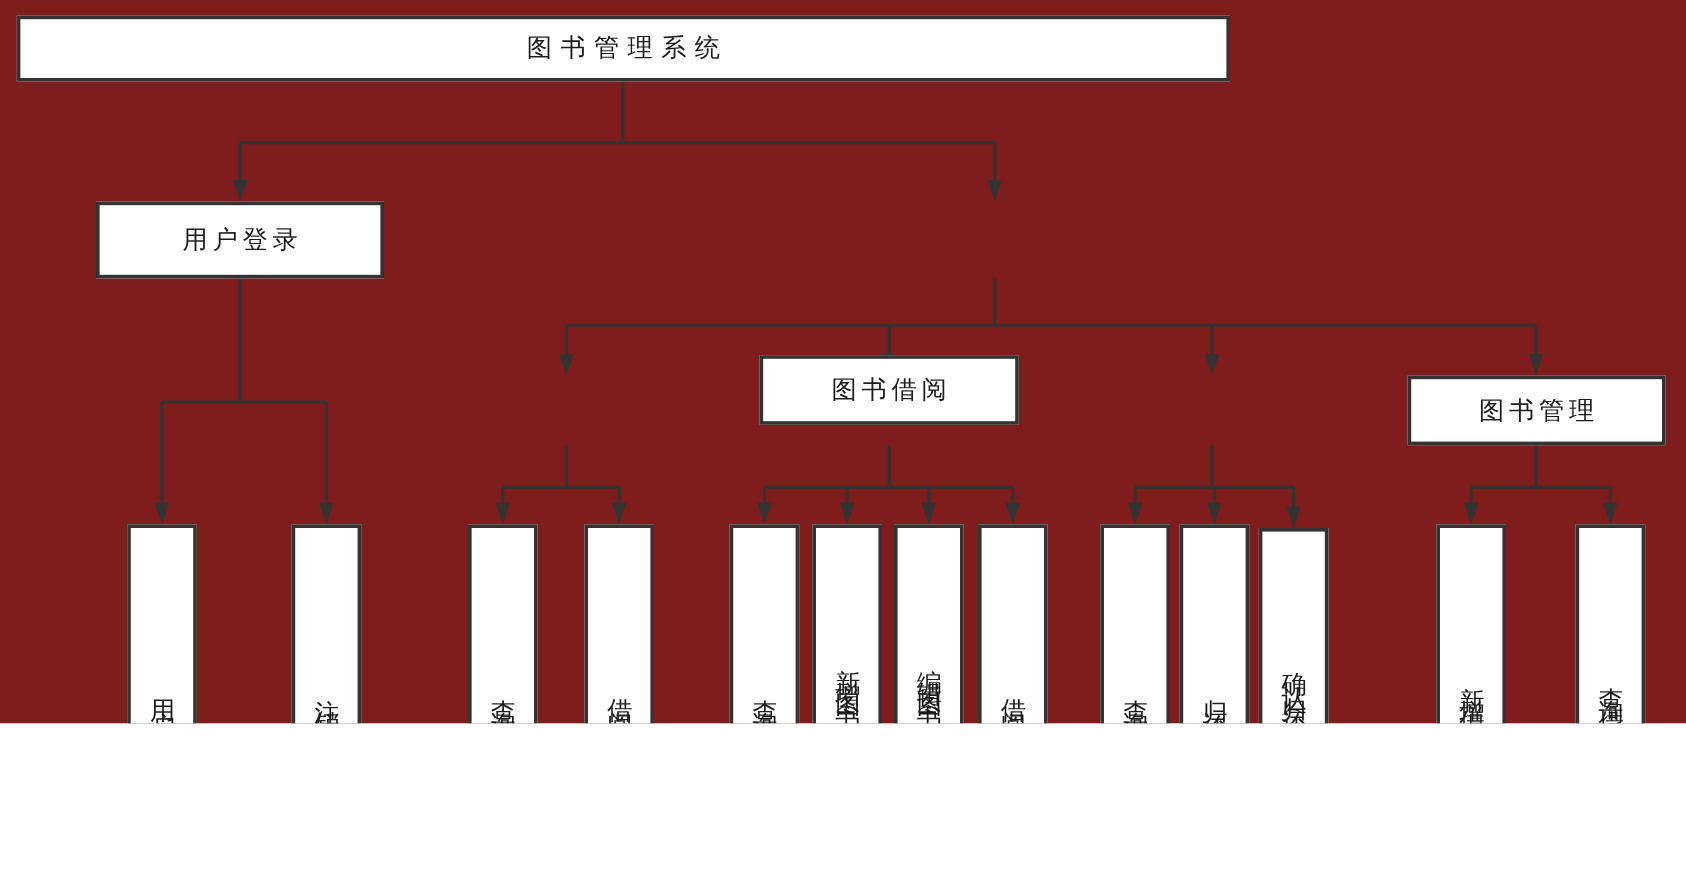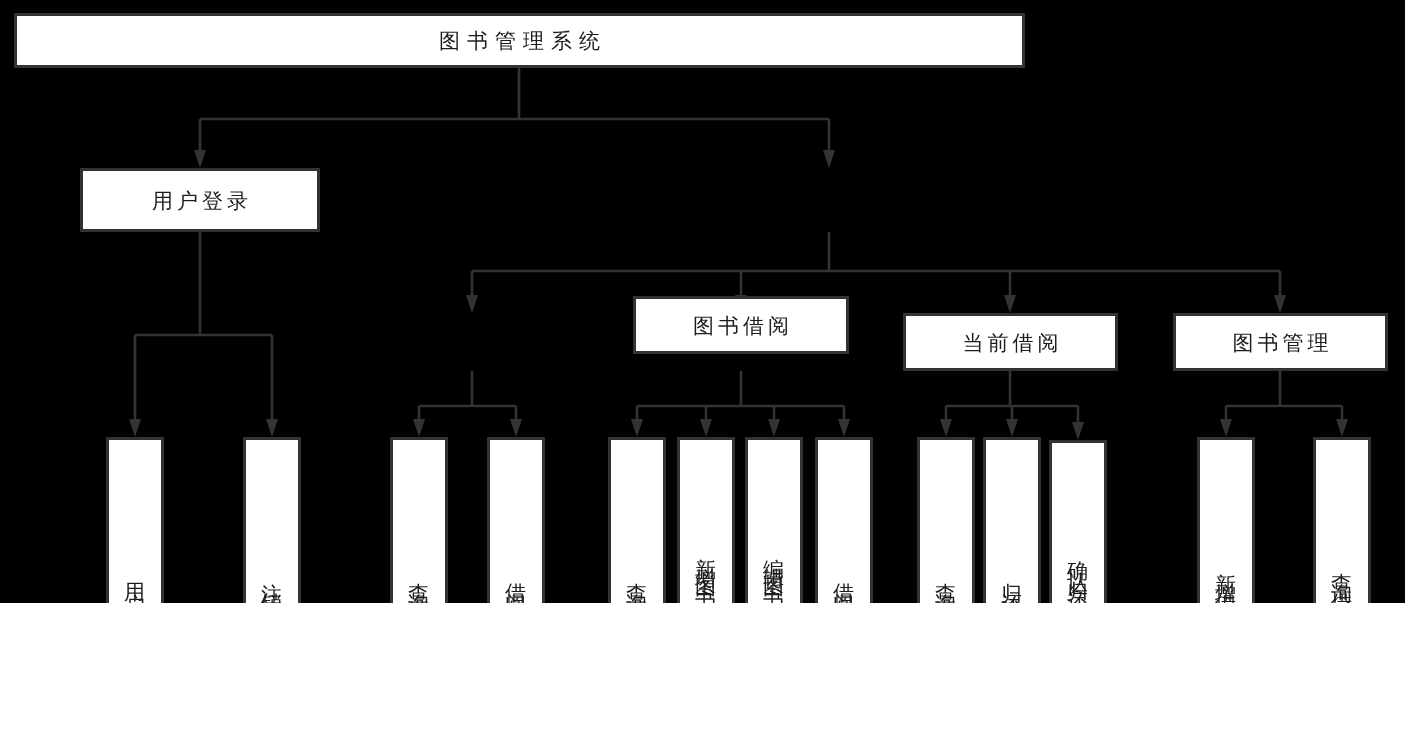--- a/index.html
+++ b/index.html
@@ -2,21 +2,21 @@
 <html><head>
 <meta charset="utf-8">
 <style>
   html, body { margin: 0; padding: 0; background: #ffffff; }
   body { font-family: "Liberation Sans", sans-serif; }
 
   .canvas {
     position: relative;
     width: 1405px;
     height: 603px;
-    background: #000000;
+    background: #7f1d1d;
     overflow: hidden;
   }
 
   svg.edges {
     position: absolute;
     left: 0; top: 0;
     width: 1405px; height: 747px;
   }
 
   .box {
@@ -120,23 +120,20 @@
     <span class="lbl">图书管理系统</span>
   </div>
 
   <div class="box h" style="left:80px;top:168px;width:240px;height:64px">
     <span class="lbl">用户登录</span>
   </div>
 
   <div class="box h" style="left:633px;top:296px;width:216px;height:58px">
     <span class="lbl">图书借阅</span>
   </div>
-  <div class="box h" style="left:903px;top:313px;width:215px;height:58px">
-    <span class="lbl">当前借阅</span>
-  </div>
   <div class="box h" style="left:1173px;top:313px;width:215px;height:58px">
     <span class="lbl">图书管理</span>
   </div>
 
   <div class="box v" style="left:106px;top:437px">
     <span class="lbl">用户登录</span>
   </div>
   <div class="box v" style="left:243px;top:437px">
     <span class="lbl">注销登录</span>
   </div>

